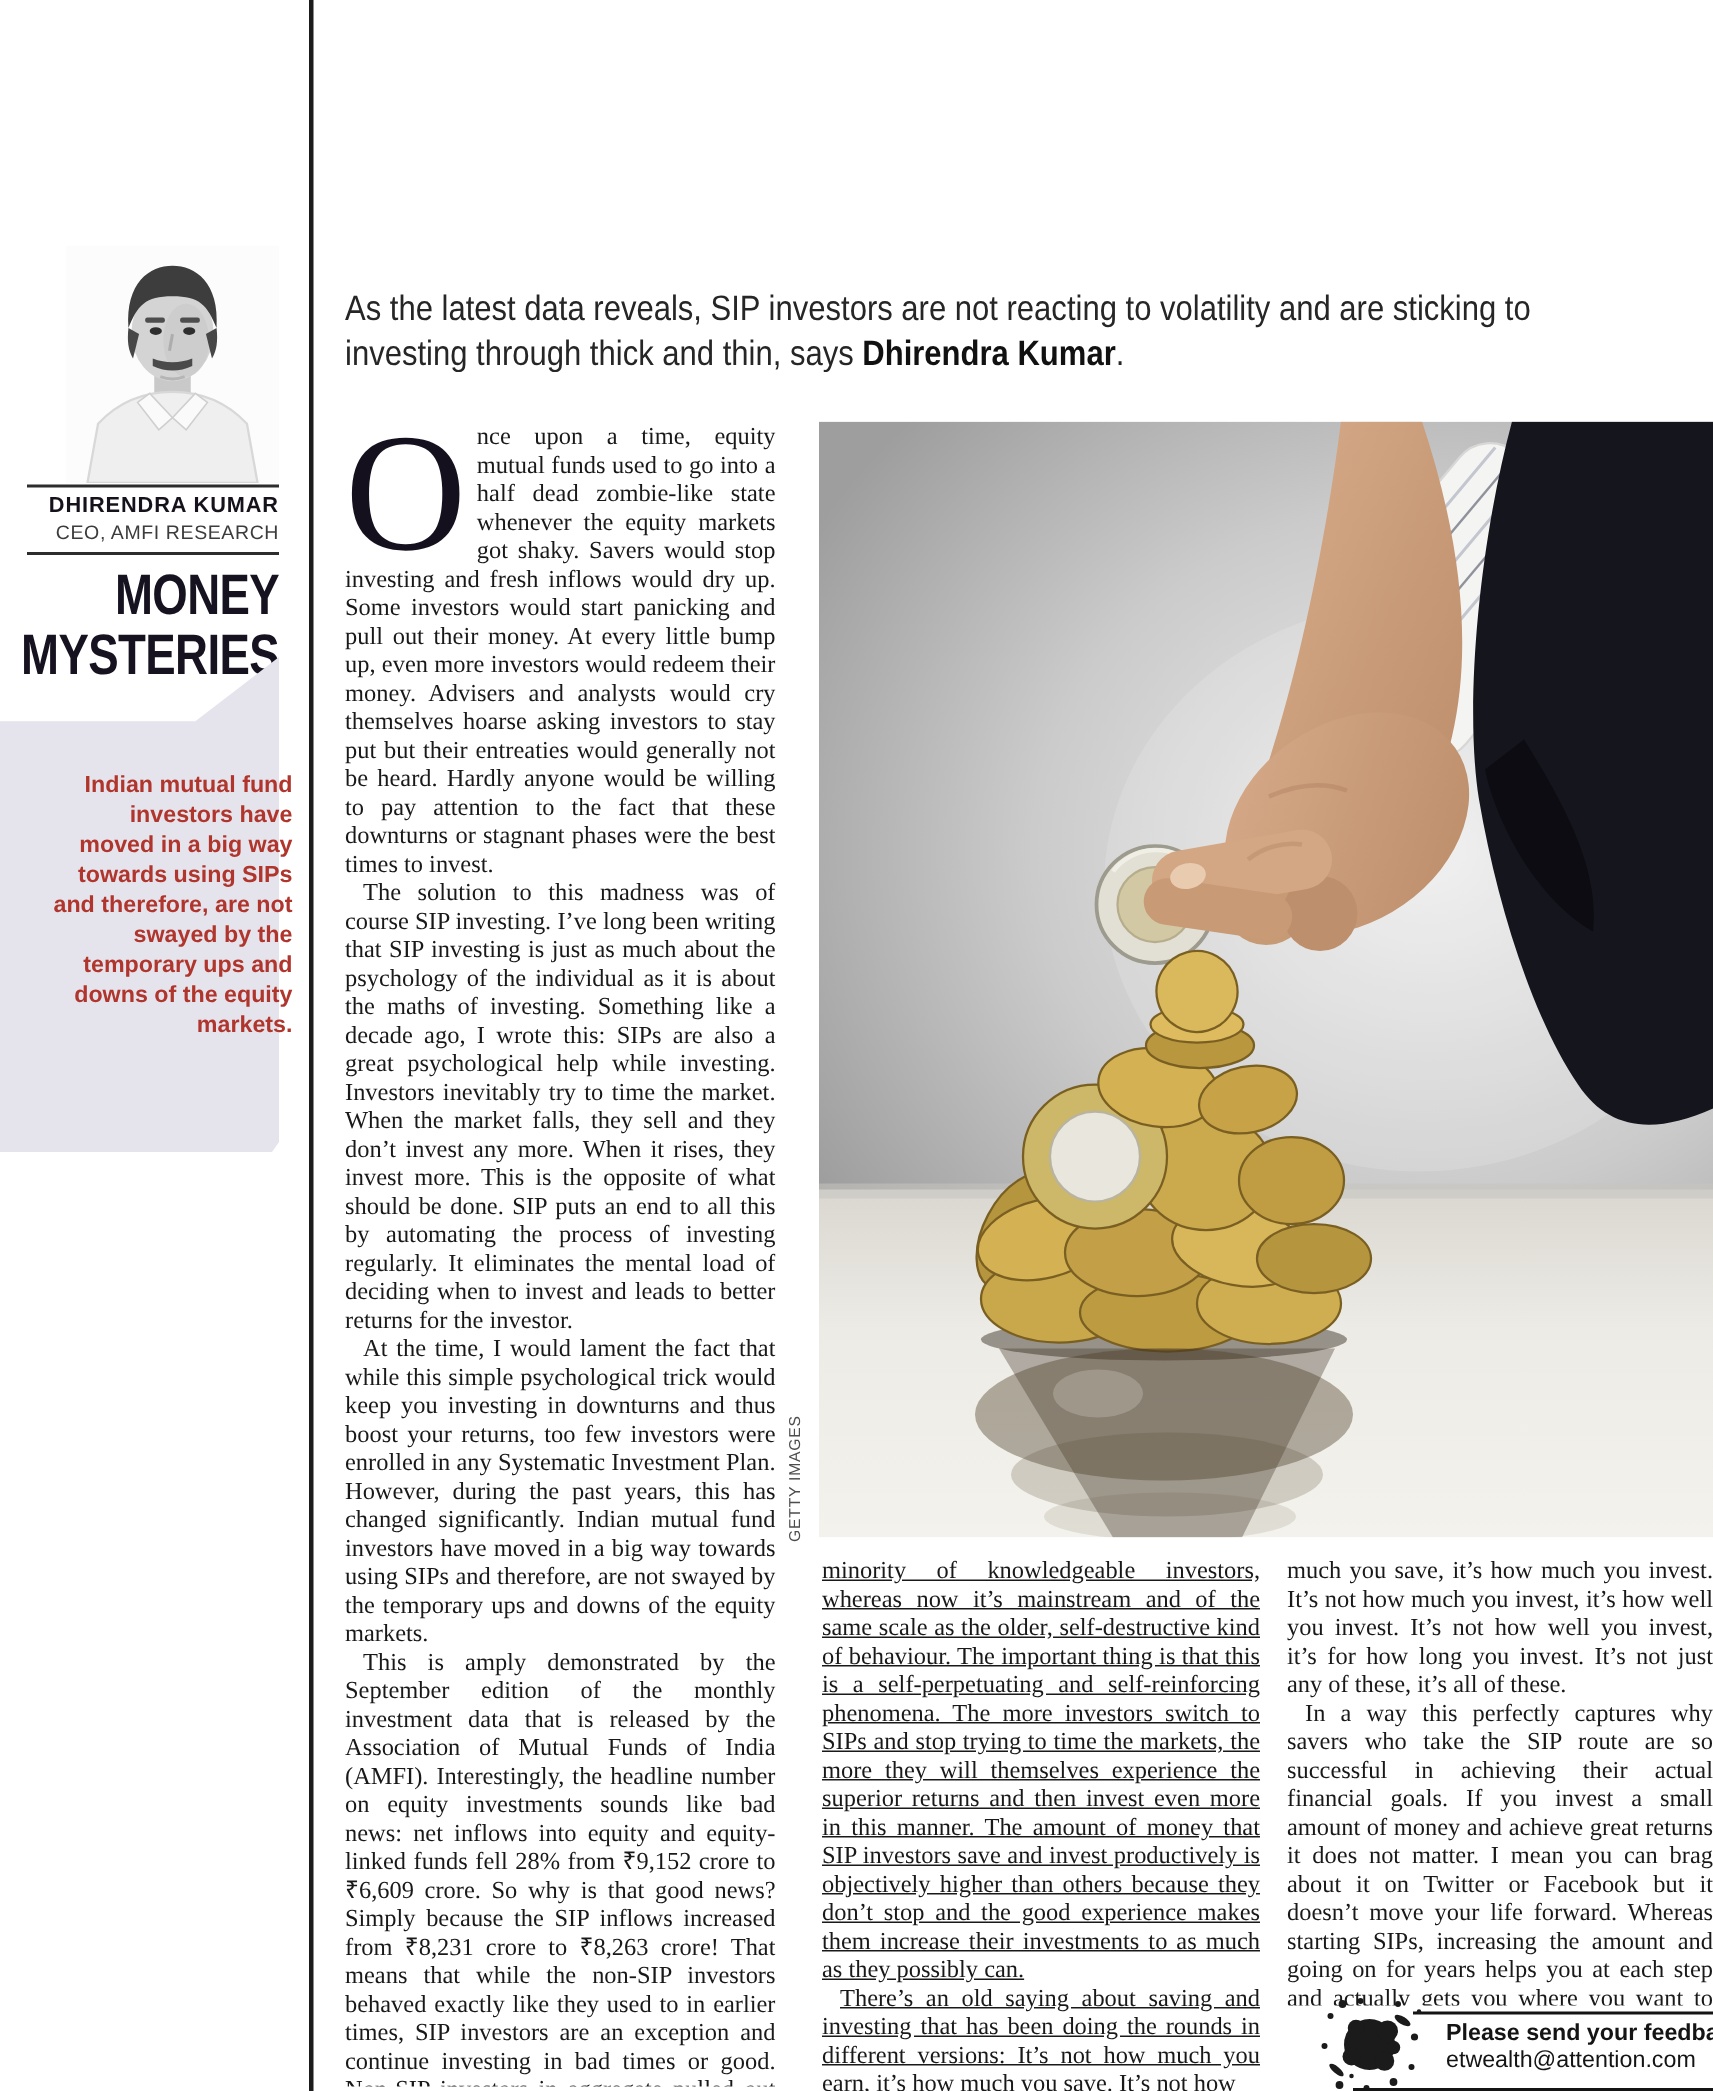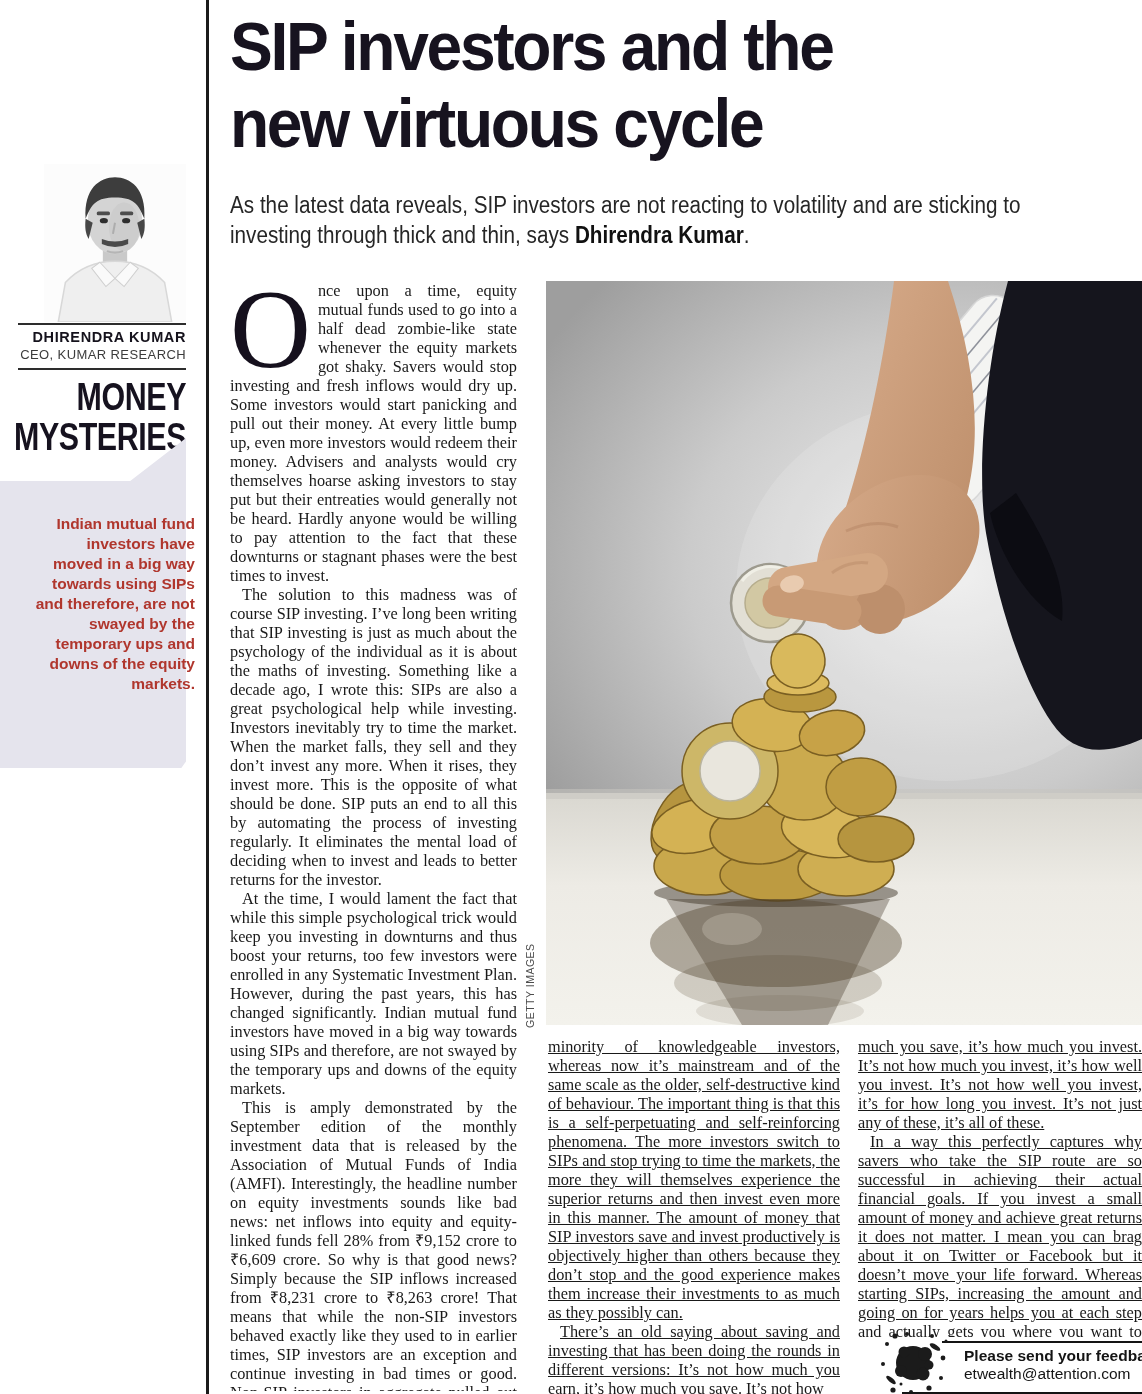--- a/index.html
+++ b/index.html
@@ -31,21 +31,21 @@
   }
   
   .headline { position:absolute; left:230px; top:8px; width:912px; color:#17131f; }
   .headline .hl-line { font-size:69px; font-weight:800; letter-spacing:-2.5px; line-height:77px; white-space:nowrap; transform:scaleX(.93); transform-origin:0 50%; }
   .standfirst { position:absolute; left:230px; top:190px; width:940px; font-size:23.5px; line-height:30px; color:#262626; transform:scaleX(.88); transform-origin:0 0; }
   .standfirst b { color:#111; }
   
   .body-col { position:absolute; font-family:"Liberation Serif", serif; font-size:16.3px; line-height:19px; text-align:justify; color:#191919; overflow:hidden; }
   .col-1 { left:230px; top:281px; width:287px; height:1110px; }
   .col-2 { left:548px; top:1037px; width:292px; height:357px;text-decoration:underline; }
-  .col-3 { left:858px; top:1037px; width:284px; height:300px;text-decoration:underline; }
+  .col-3 { left:858px; top:1037px; width:284px; height:300px; }
   .body-col p.indent { text-indent:12px; }
   .dropcap { float:left; font-family:"Liberation Serif", serif; font-size:112px; line-height:90px; height:92px; margin:3px 7px 0 0; color:#15101d; }
   
   .figure { position:absolute; left:546px; top:281px; width:596px; height:744px; overflow:hidden; }
   .figure svg { display:block; }
   .credit {
     position:absolute; left:524px; top:942px; height:86px; width:14px;
     writing-mode:vertical-rl; transform:rotate(180deg);
     font-size:10.5px; letter-spacing:.5px; color:#4d4d4d; white-space:nowrap;
   }
@@ -80,36 +80,32 @@
         <ellipse cx="59" cy="56" rx="4" ry="2.6" fill="#2e2e2e"></ellipse>
         <ellipse cx="81" cy="56" rx="4" ry="2.6" fill="#2e2e2e"></ellipse>
         <path d="M70 58 L68 69" stroke="#adadad" stroke-width="2" fill="none"></path>
         <path d="M57 74 Q70 79 83 74 L83 79 Q70 85 57 79 Z" fill="#4a4a4a"></path>
         <path d="M62 86 Q70 89 78 86" stroke="#b5b5b5" stroke-width="2" fill="none"></path>
       </svg>
     </div>
     <div class="side-rule rule-1"></div>
     <div class="author-block">
       <div class="author-name">DHIRENDRA KUMAR</div>
-      <div class="author-title">CEO, KUMAR RESEARCH</div>
+      <div class="author-title">CEO, AMFI RESEARCH</div>
     </div>
     <div class="side-rule rule-2"></div>
     <div class="column-title">
       <div>MONEY</div>
       <div>MYSTERIES</div>
     </div>
     <div class="quote-bg"></div>
     <div class="pull-quote">Indian mutual fund investors have moved in a big way towards using SIPs and therefore, are not swayed by the temporary ups and downs of the equity markets.</div>
   </aside>
   <div class="divider"></div>
 
-  <header class="headline">
-    <div class="hl-line">SIP investors and the</div>
-    <div class="hl-line">new virtuous cycle</div>
-  </header>
   <p class="standfirst"><span>As the latest data reveals, SIP investors are not reacting to volatility and are sticking to investing through thick and thin, says </span><b>Dhirendra Kumar</b><span>.</span></p>
 
   <div class="body-col col-1">
     <p><span class="dropcap">O</span><span>nce upon a time, equity mutual funds used to go into a half dead zombie-like state whenever the equity markets got shaky. Savers would stop investing and fresh inflows would dry up. Some investors would start panicking and pull out their money. At every little bump up, even more investors would redeem their money. Advisers and analysts would cry themselves hoarse asking investors to stay put but their entreaties would generally not be heard. Hardly anyone would be willing to pay attention to the fact that these downturns or stagnant phases were the best times to invest.</span></p>
     <p class="indent">The solution to this madness was of course SIP investing. I’ve long been writing that SIP investing is just as much about the psychology of the individual as it is about the maths of investing. Something like a decade ago, I wrote this: SIPs are also a great psychological help while investing. Investors inevitably try to time the market. When the market falls, they sell and they don’t invest any more. When it rises, they invest more. This is the opposite of what should be done. SIP puts an end to all this by automating the process of investing regularly. It eliminates the mental load of deciding when to invest and leads to better returns for the investor.</p>
     <p class="indent">At the time, I would lament the fact that while this simple psychological trick would keep you investing in downturns and thus boost your returns, too few investors were enrolled in any Systematic Investment Plan. However, during the past years, this has changed significantly. Indian mutual fund investors have moved in a big way towards using SIPs and therefore, are not swayed by the temporary ups and downs of the equity markets.</p>
     <p class="indent">This is amply demonstrated by the September edition of the monthly investment data that is released by the Association of Mutual Funds of India (AMFI). Interestingly, the headline number on equity investments sounds like bad news: net inflows into equity and equity-linked funds fell 28% from ₹9,152 crore to ₹6,609 crore. So why is that good news? Simply because the SIP inflows increased from ₹8,231 crore to ₹8,263 crore! That means that while the non-SIP investors behaved exactly like they used to in earlier times, SIP investors are an exception and continue investing in bad times or good. Non-SIP investors in aggregate pulled out money while SIP investors marched on unfazed and actually invested more.</p>
 
   </div>
 

